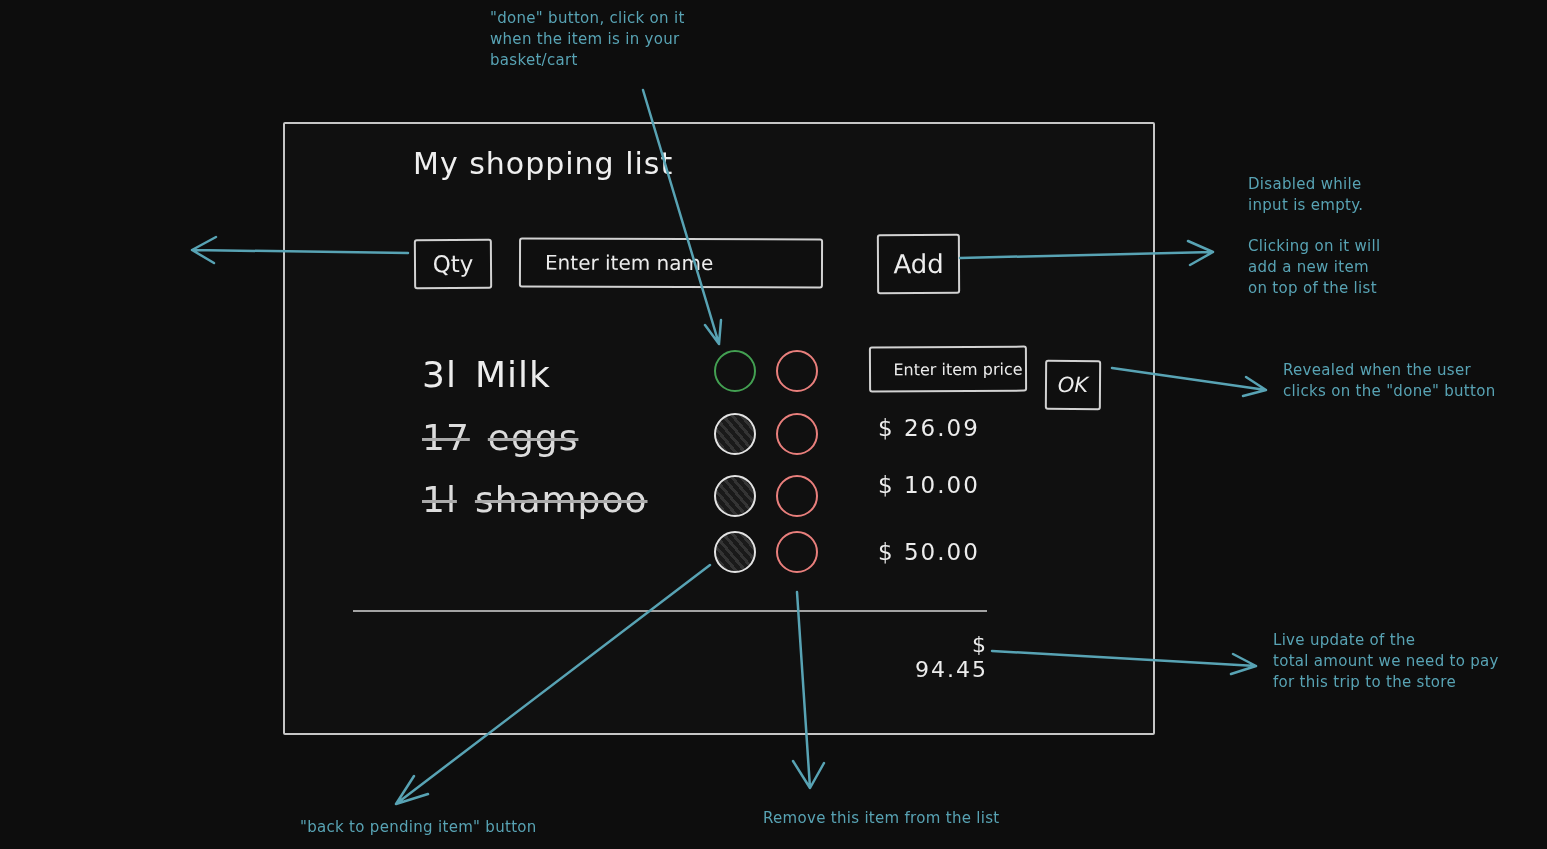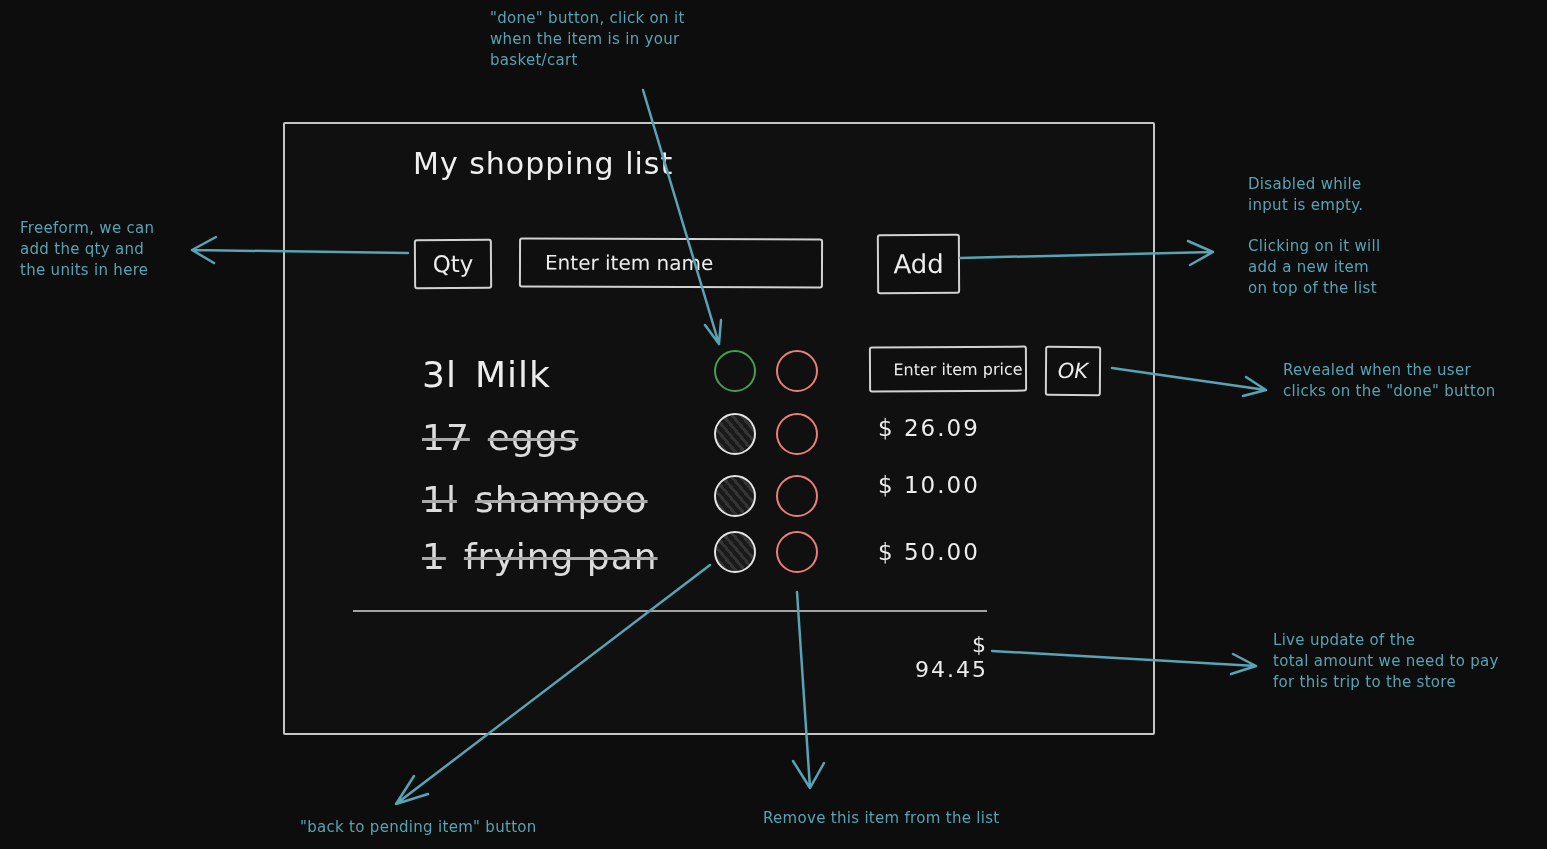--- a/index.html
+++ b/index.html
@@ -36,21 +36,21 @@
     position:absolute;
     border:2px solid #d2d2d2; border-radius:3px;
     background:#0f0f0f;
     display:flex; align-items:center;
     color:#ececec;
   }
   .qty-box      { left:129px; top:115px; width:78px;  height:50px; justify-content:center; font-size:23px; transform:rotate(-.4deg); }
   .name-box     { left:234px; top:114px; width:304px; height:50px; padding-left:24px; font-size:20px; transform:rotate(.2deg); }
   .add-btn      { left:592px; top:110px; width:83px;  height:60px; justify-content:center; font-size:26px; transform:rotate(-.3deg); cursor:pointer; }
   .price-box    { left:584px; top:222px; width:158px; height:46px; justify-content:center; font-size:16px; transform:rotate(-.3deg);padding-left:20px; }
-  .ok-btn       { left:760px; top:222px; width:56px;  height:50px; justify-content:center; font-size:21px; font-style:italic; transform:rotate(.4deg); cursor:pointer; }
+  .ok-btn       { left:760px; top:236px; width:56px;  height:50px; justify-content:center; font-size:21px; font-style:italic; transform:rotate(.4deg); cursor:pointer; }
 
   .row-label { position:absolute; left:137px; font-size:36px; letter-spacing:1px; color:#ececec; white-space:nowrap; }
   .row-label .qty { margin-right:18px; }
   .struck { text-decoration:line-through; text-decoration-color:#a9a9a9; text-decoration-thickness:2.5px; color:#dcdcdc; }
 
   .circle {
     position:absolute; width:42px; height:42px; border-radius:50%;
     background:transparent; cursor:pointer;
   }
   .circle.done-open   { border:2.5px solid #43a052; }
@@ -85,23 +85,20 @@
     <path d="M992 651 L1256 666 M1256 666 L1231 674 M1256 666 L1233 654"></path>
 
     <path d="M710 565 L396 804 M396 804 L414 776 M396 804 L428 794"></path>
 
     <path d="M797 592 L810 788 M810 788 L793 761 M810 788 L824 763"></path>
   </svg>
 
   <div class="note" style="left:490px; top:8px;">"done" button, click on it
 when the item is in your
 basket/cart</div>
-  <div class="note" style="left:20px;  top:218px;">Freeform, we can
-add the qty and
-the units in here</div>
   <div class="note" style="left:1248px;top:174px;">Disabled while
 input is empty.</div>
   <div class="note" style="left:1248px;top:236px;">Clicking on it will
 add a new item
 on top of the list</div>
   <div class="note" style="left:1283px;top:360px;">Revealed when the user
 clicks on the "done" button</div>
   <div class="note" style="left:1273px;top:630px;">Live update of the
 total amount we need to pay
 for this trip to the store</div>
@@ -131,23 +128,20 @@
     <div class="circle remove      col-remove" style="top:289px;"></div>
     <div class="price" style="top:291px;">$ 26.09</div>
 
     <div class="row-label struck" style="top:355px;">
       <span class="qty">1l</span><span>shampoo</span>
     </div>
     <div class="circle done-filled col-done" style="top:351px;"></div>
     <div class="circle remove      col-remove" style="top:351px;"></div>
     <div class="price" style="top:348px;">$ 10.00</div>
 
-    <div class="row-label struck" style="top:412px;">
-      <span class="qty">1</span><span>frying pan</span>
-    </div>
     <div class="circle done-filled col-done" style="top:407px;"></div>
     <div class="circle remove      col-remove" style="top:407px;"></div>
     <div class="price" style="top:415px;">$ 50.00</div>
 
     <div class="divider"></div>
     <div class="total">$ 94.45</div>
   </div>
 
 </div>
 

